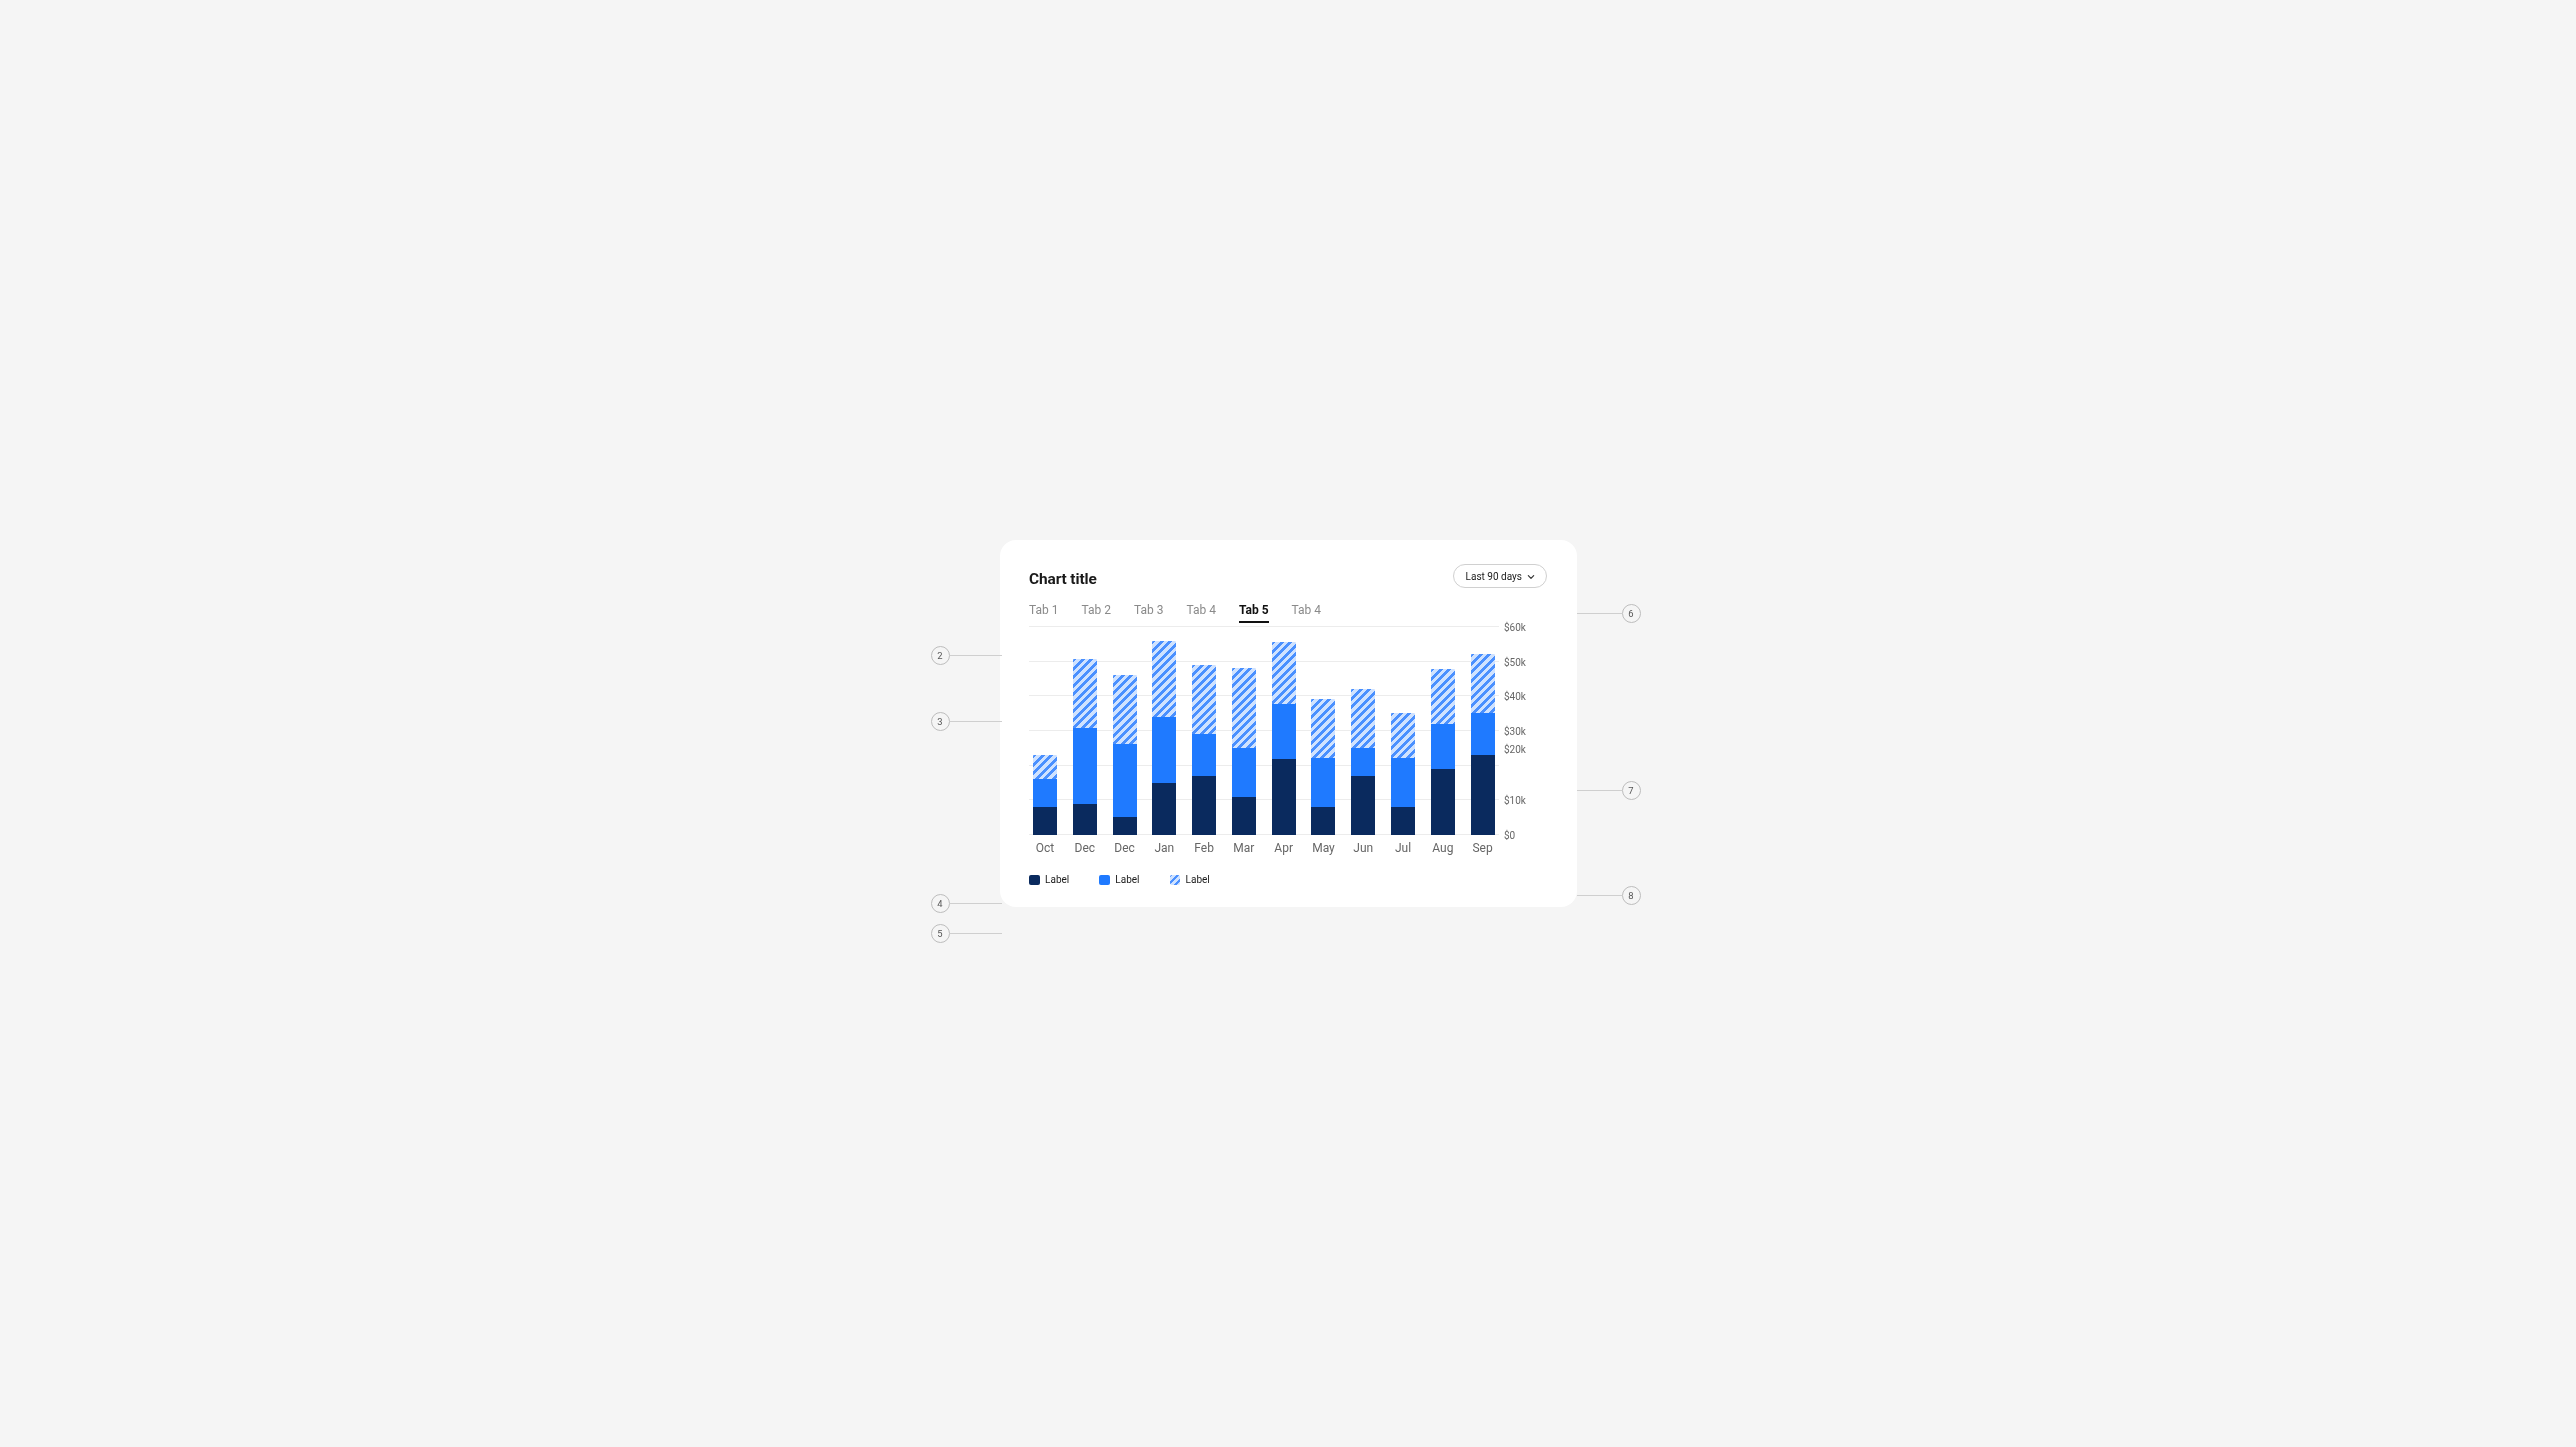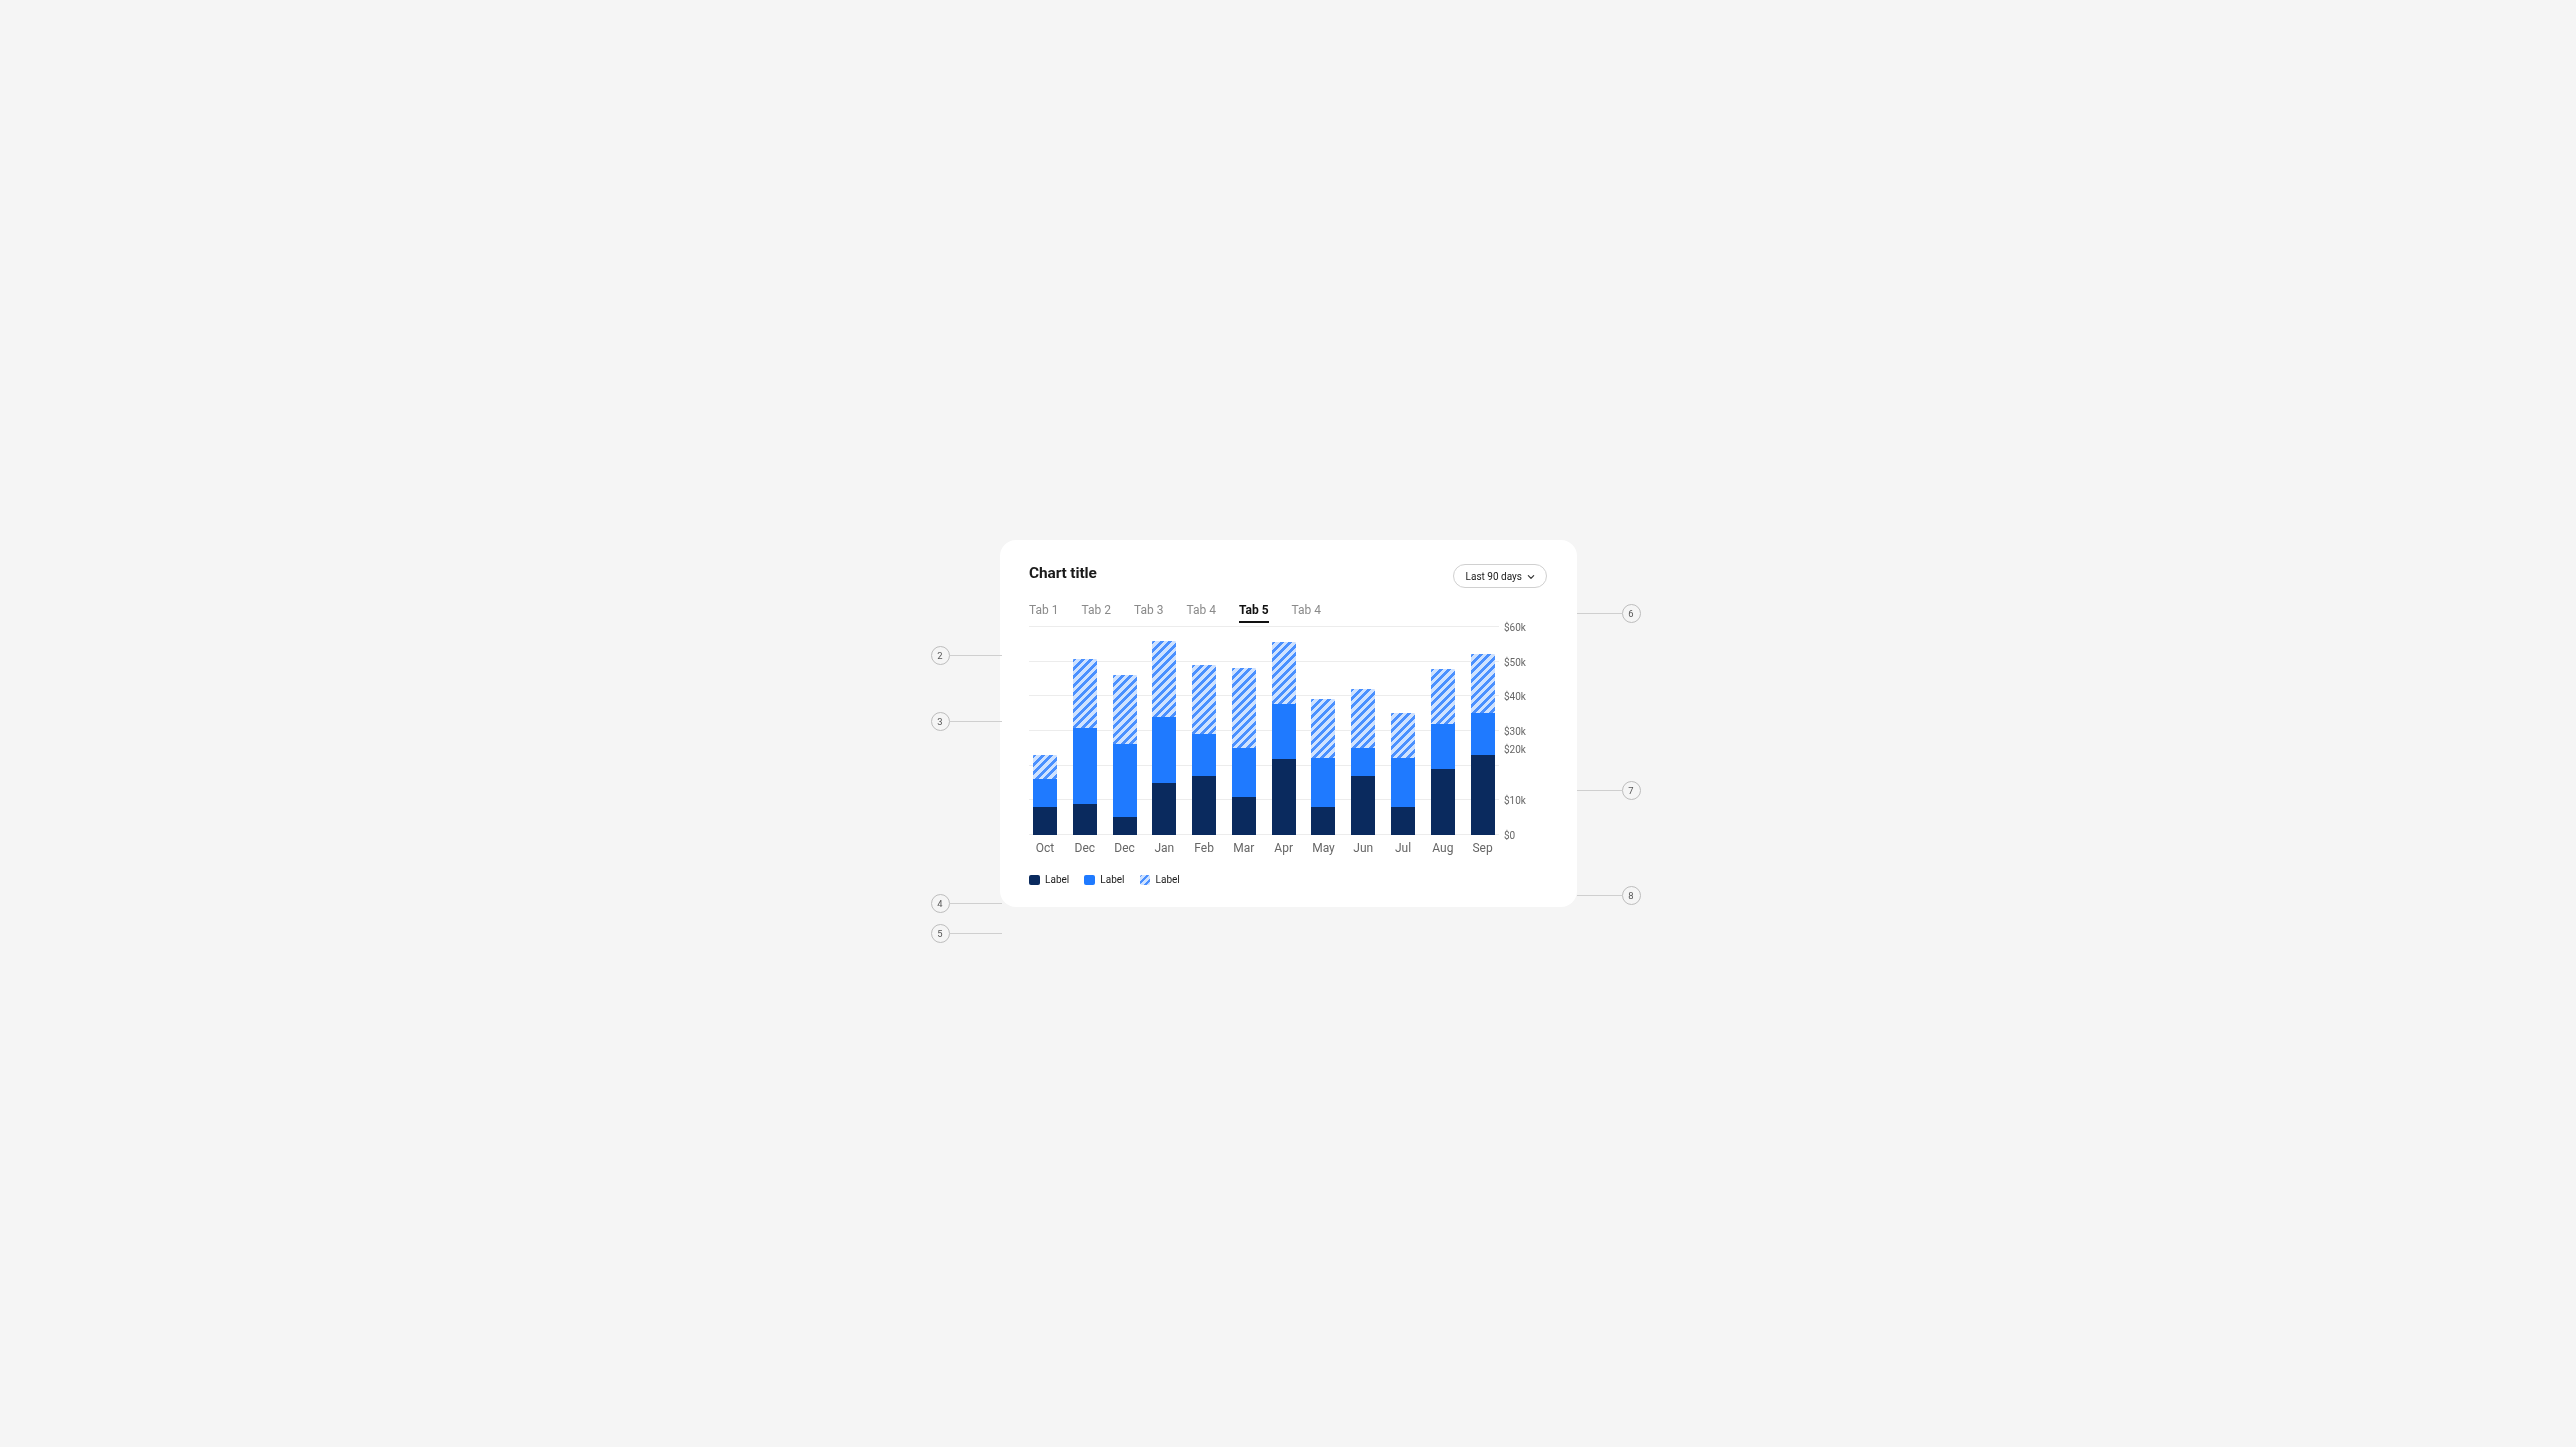--- a/index.html
+++ b/index.html
@@ -20,21 +20,21 @@
   .card {
     background: #ffffff;
     border-radius: 16px;
     padding: 24px 29.5px 21.5px 29.5px;
     width: 577px;
     margin: 0 auto;
     position: relative;
   }
   .card-header {
     display: flex;
-    align-items: flex-start;
+    align-items: flex-end;
     justify-content: space-between;
     margin-bottom: 14.8px;
   }
   .chart-title {
     font-size: 15.4px;
     font-weight: 700;
     letter-spacing: -0.1px;
   }
   .dropdown {
     display: inline-flex;
@@ -136,21 +136,21 @@
   }
   .y-tick {
     position: absolute;
     left: 0;
     transform: translateY(-50%);
     font-size: 10px;
     color: #666;
   }
   .legend {
     display: flex;
-    gap: 15px;
+    gap: 30px;
     margin-top: 19px;
     align-items: center;
   }
   .legend-item { display: flex; align-items: center; gap: 5.4px; font-size: 10px; }
   .swatch { width: 10.7px; height: 10.7px; border-radius: 2px; }
   .sw-0 { background: #0a2a5e; }
   .sw-1 { background: #1f7aff; }
   .sw-2 {
     background-color: #cfe2ff;
     background-image: repeating-linear-gradient(135deg, #4a90ff 0 2px, transparent 2px 4.7px);

